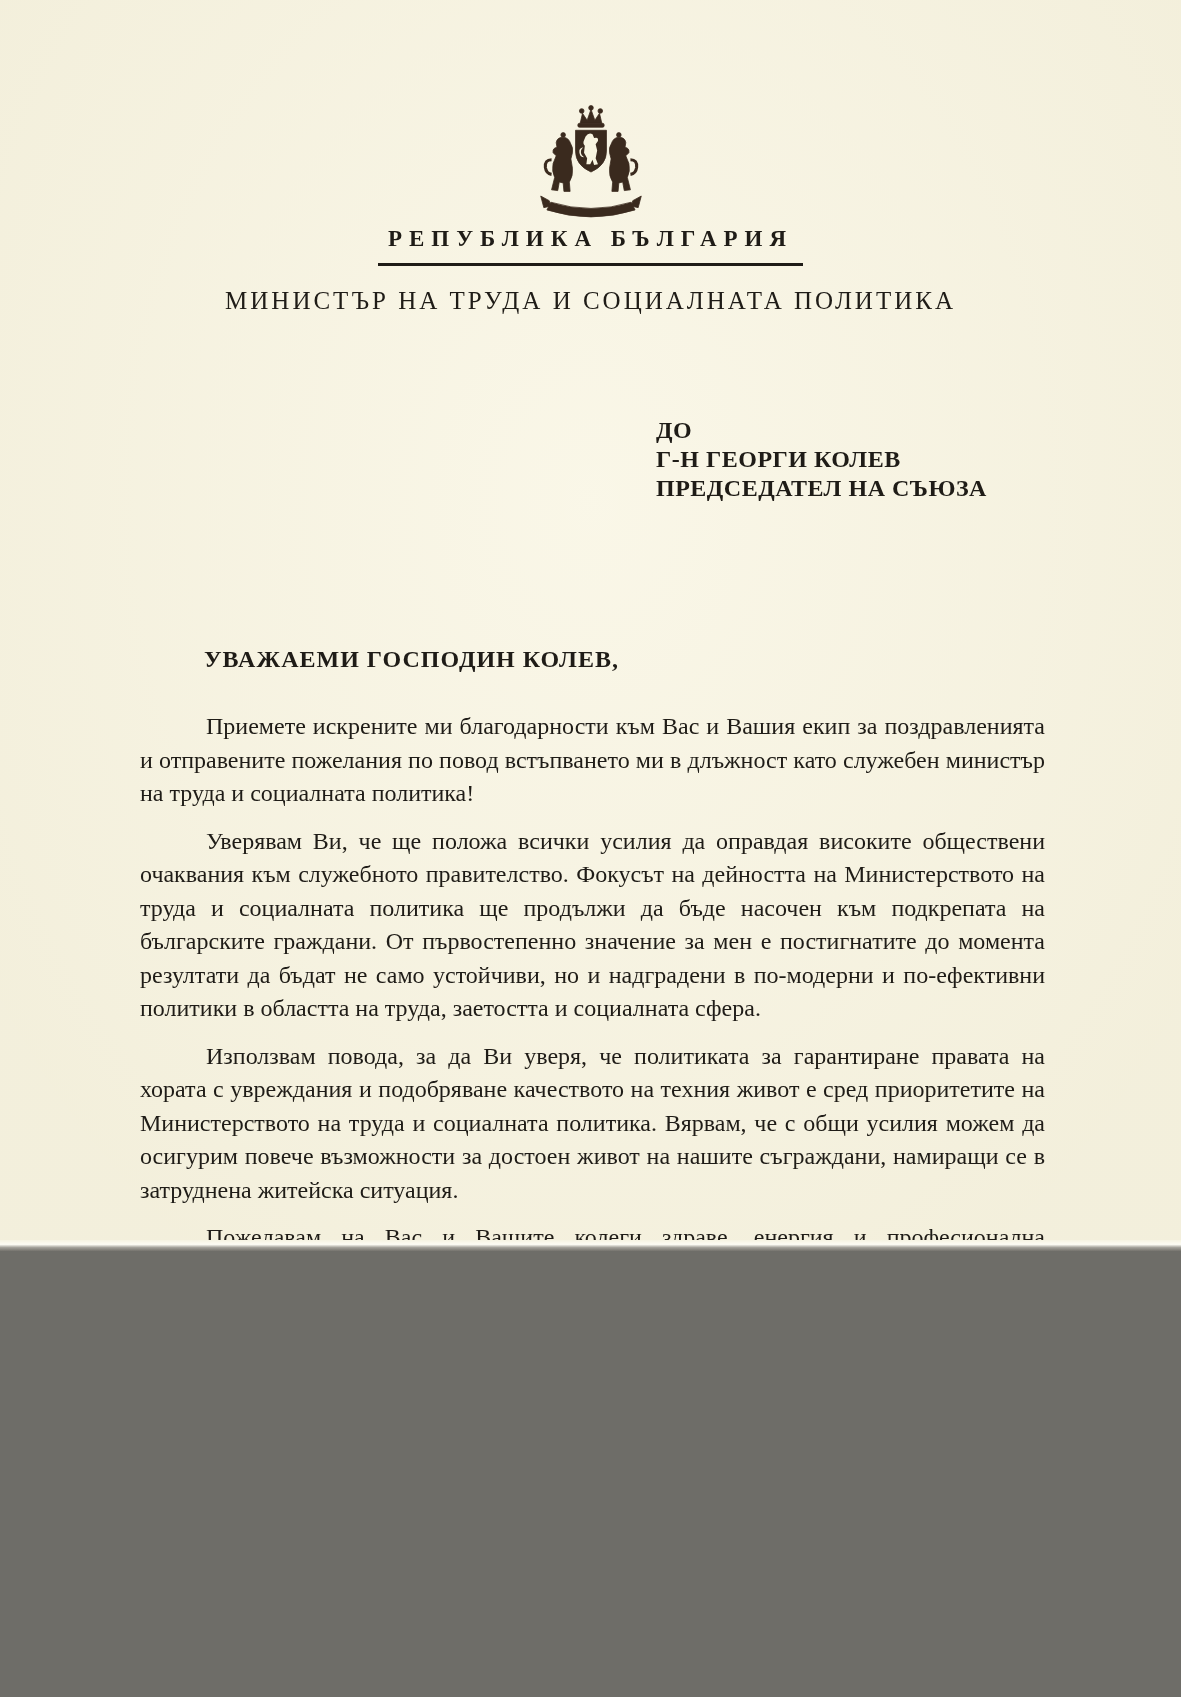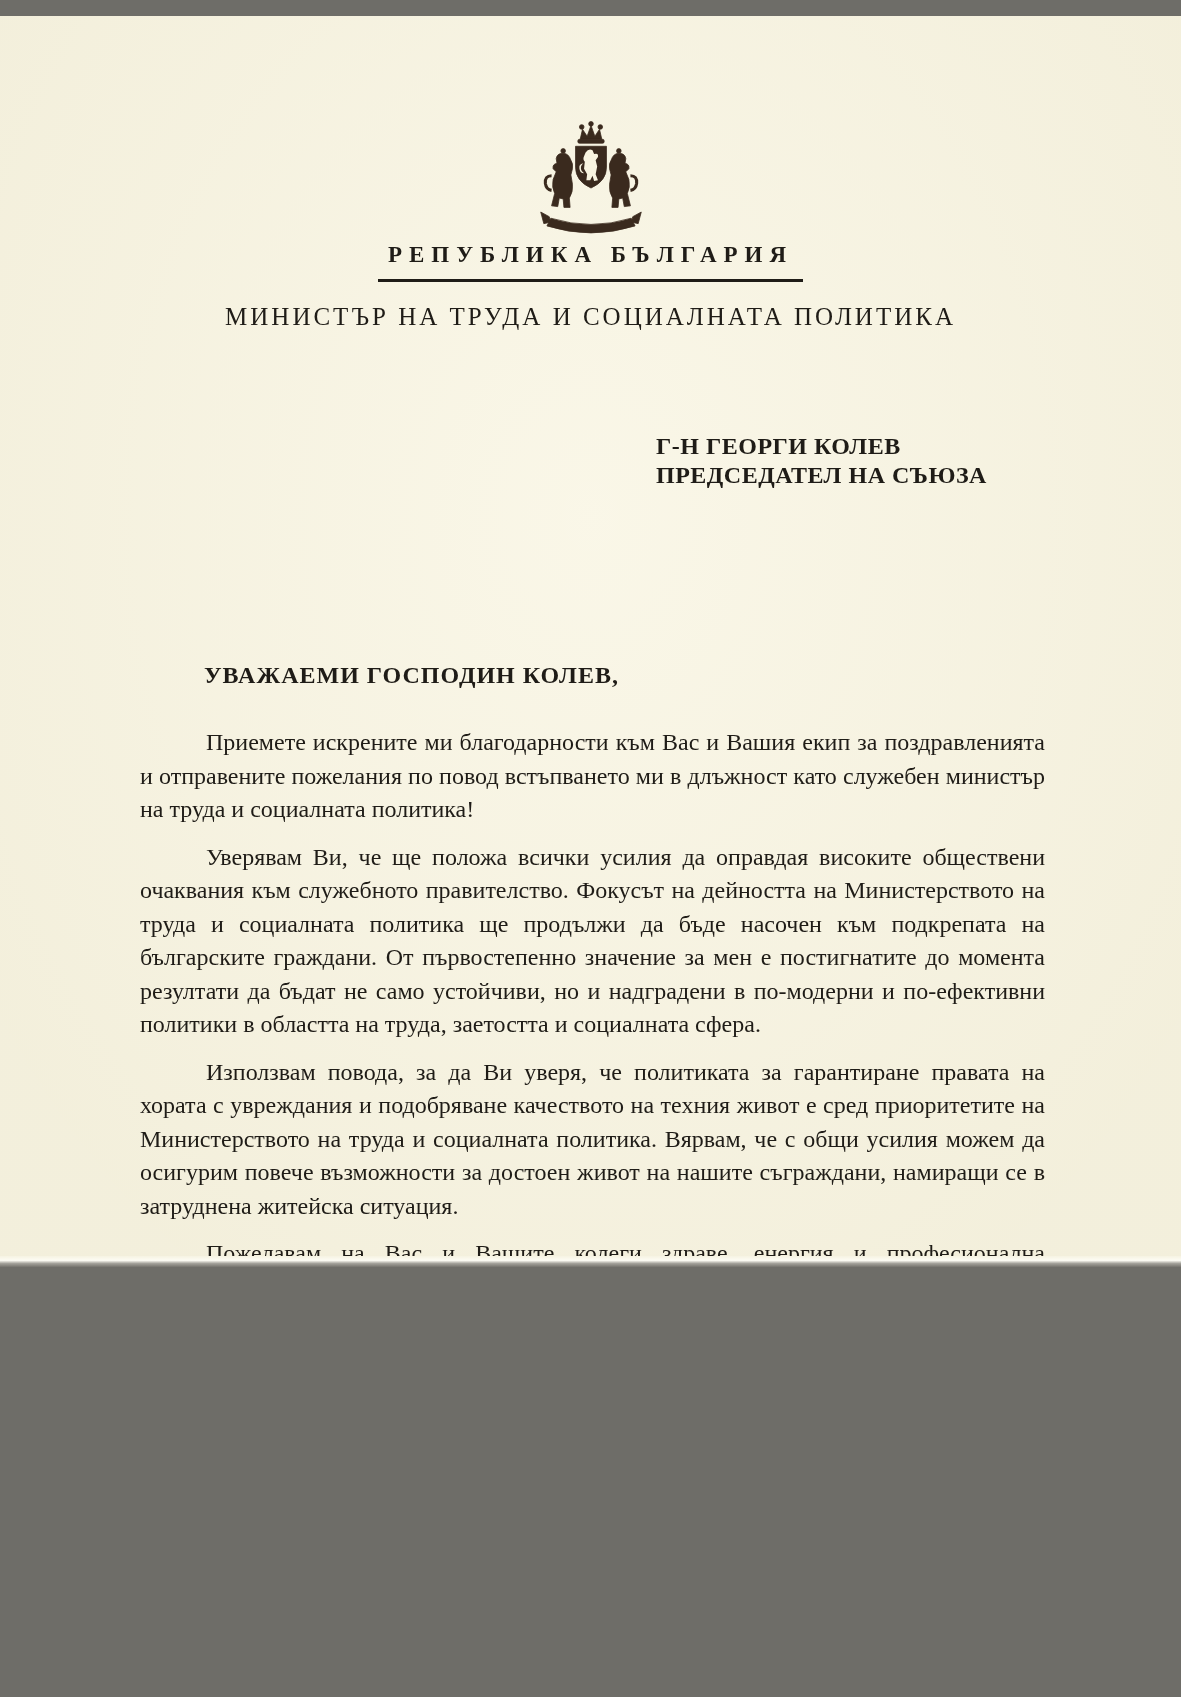--- a/index.html
+++ b/index.html
@@ -5,21 +5,21 @@
   :root{
     --paper:#f8f4e0;
     --ink:#1f1c17;
     --signature:#1e3fb8;
     --emblem:#3a2a1e;
   }
   html,body{margin:0;padding:0;background:#6e6d68;}
   .page{
     position:relative;
     width:1181px;height:1251px;
-    margin:16px auto;
+    margin:0 auto;
     background:var(--paper);
     background-image:radial-gradient(ellipse at 50% 40%, rgba(255,255,255,.25), rgba(0,0,0,.02) 85%);
     color:var(--ink);
     font-family:"Liberation Serif","DejaVu Serif",serif;
     overflow:hidden;
   }
   .letterhead{position:absolute;top:104px;left:0;right:0;text-align:center;}
   .emblem-svg{display:block;margin:0 auto;width:150px;height:116px;}
   .republic-title{
     display:inline-block;margin-top:6px;
@@ -93,20 +93,21 @@
         <path d="M134,125 l11,-6 -4,15 -9,-2 z"></path>
       </g>
     </svg>
     <div>
       <span class="republic-title">РЕПУБЛИКА БЪЛГАРИЯ</span>
     </div>
     <div class="ministry-title">МИНИСТЪР НА ТРУДА И СОЦИАЛНАТА ПОЛИТИКА</div>
   </div>
 
   <div class="recipient">
+    <div>ДО</div>
     <div>Г-Н ГЕОРГИ КОЛЕВ</div>
     <div>ПРЕДСЕДАТЕЛ НА СЪЮЗА</div>
   </div>
 
   <div class="salutation">УВАЖАЕМИ ГОСПОДИН КОЛЕВ,</div>
 
   <div class="body-text">
     <p>Приемете искрените ми благодарности към Вас и Вашия екип за поздравленията и отправените пожелания по повод встъпването ми в длъжност като служебен министър на труда и социалната политика!</p>
     <p>Уверявам Ви, че ще положа всички усилия да оправдая високите обществени очаквания към служебното правителство. Фокусът на дейността на Министерството на труда и социалната политика ще продължи да бъде насочен към подкрепата на българските граждани. От първостепенно значение за мен е постигнатите до момента резултати да бъдат не само устойчиви, но и надградени в по-модерни и по-ефективни политики в областта на труда, заетостта и социалната сфера.</p>
     <p>Използвам повода, за да Ви уверя, че политиката за гарантиране правата на хората с увреждания и подобряване качеството на техния живот е сред приоритетите на Министерството на труда и социалната политика. Вярвам, че с общи усилия можем да осигурим повече възможности за достоен живот на нашите съграждани, намиращи се в затруднена житейска ситуация.</p>

